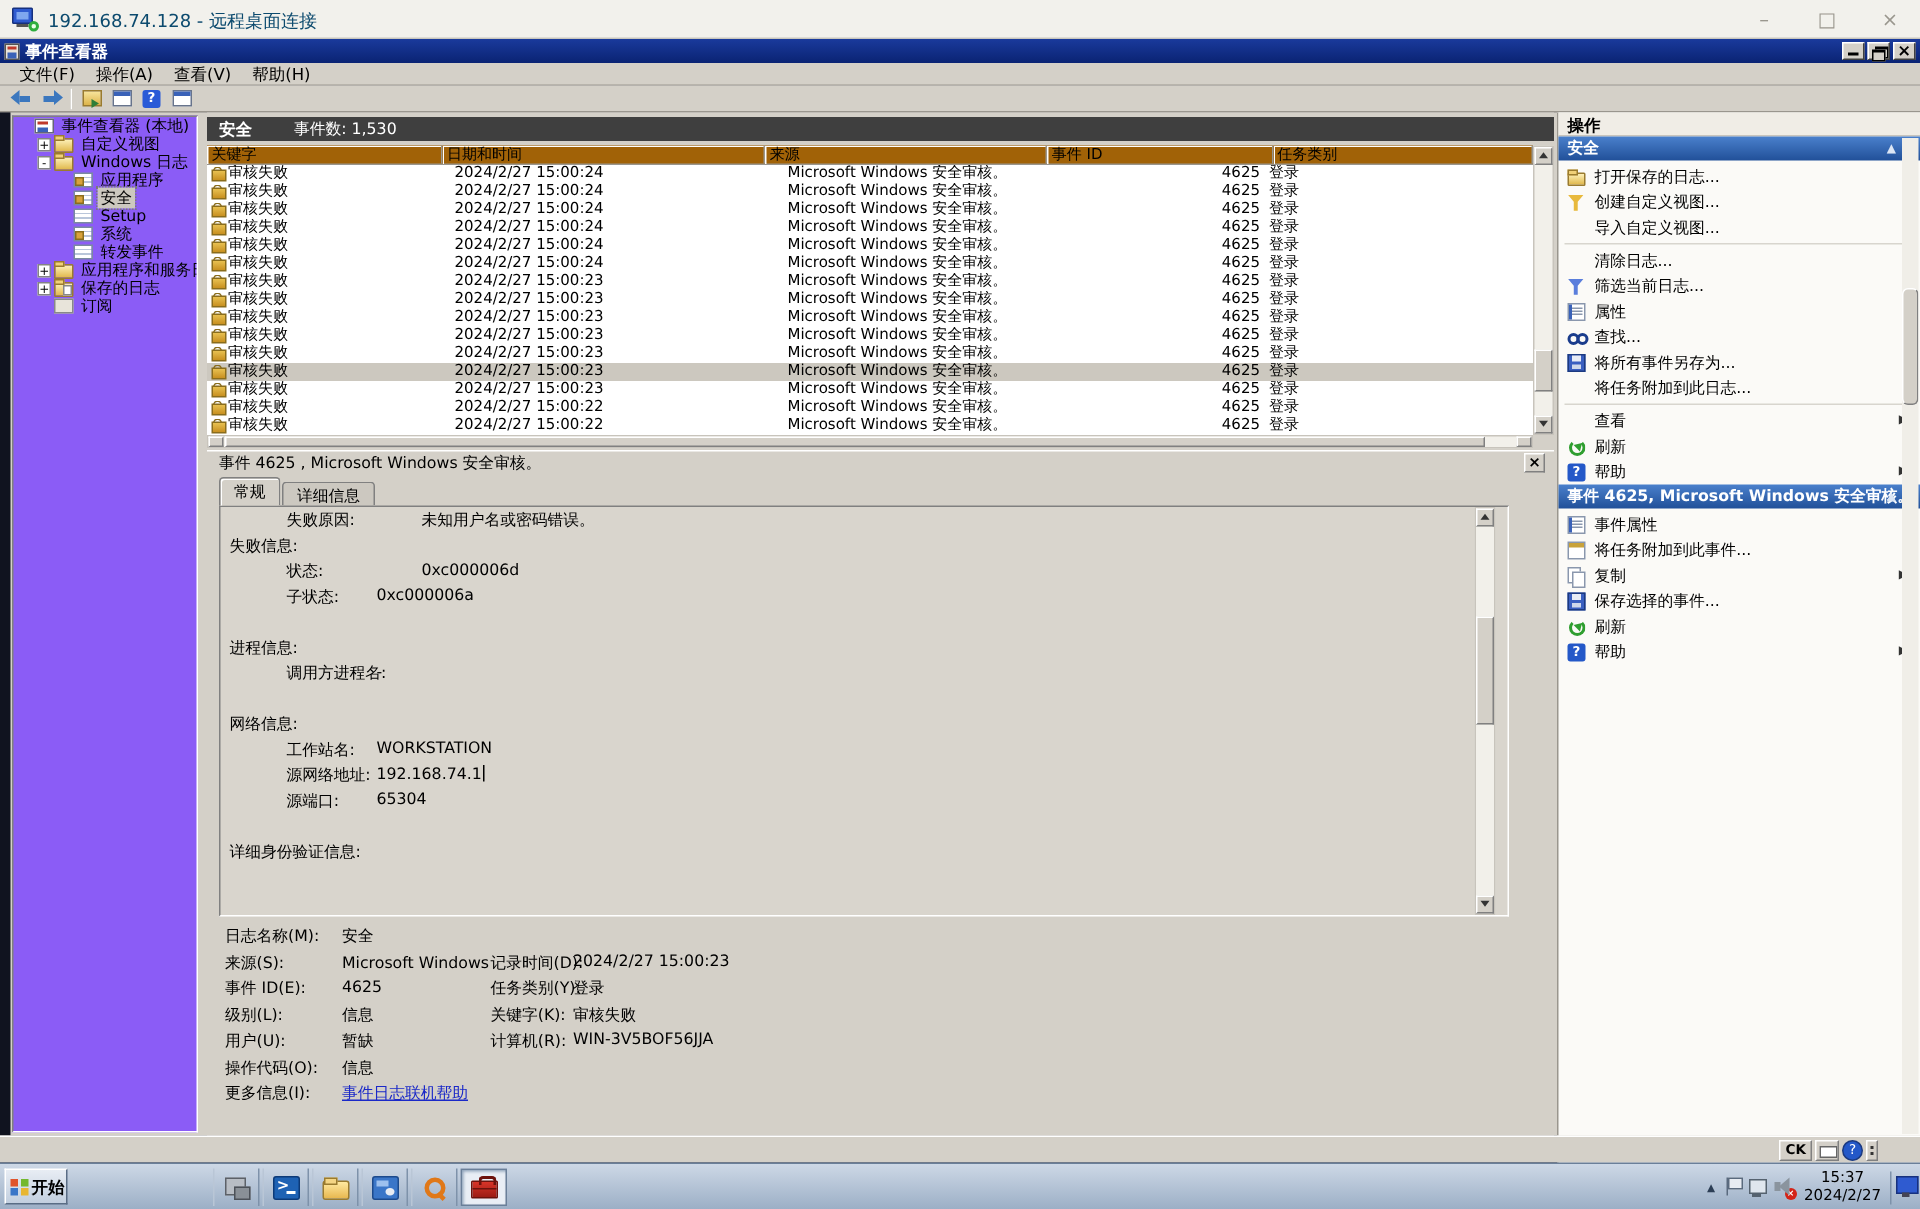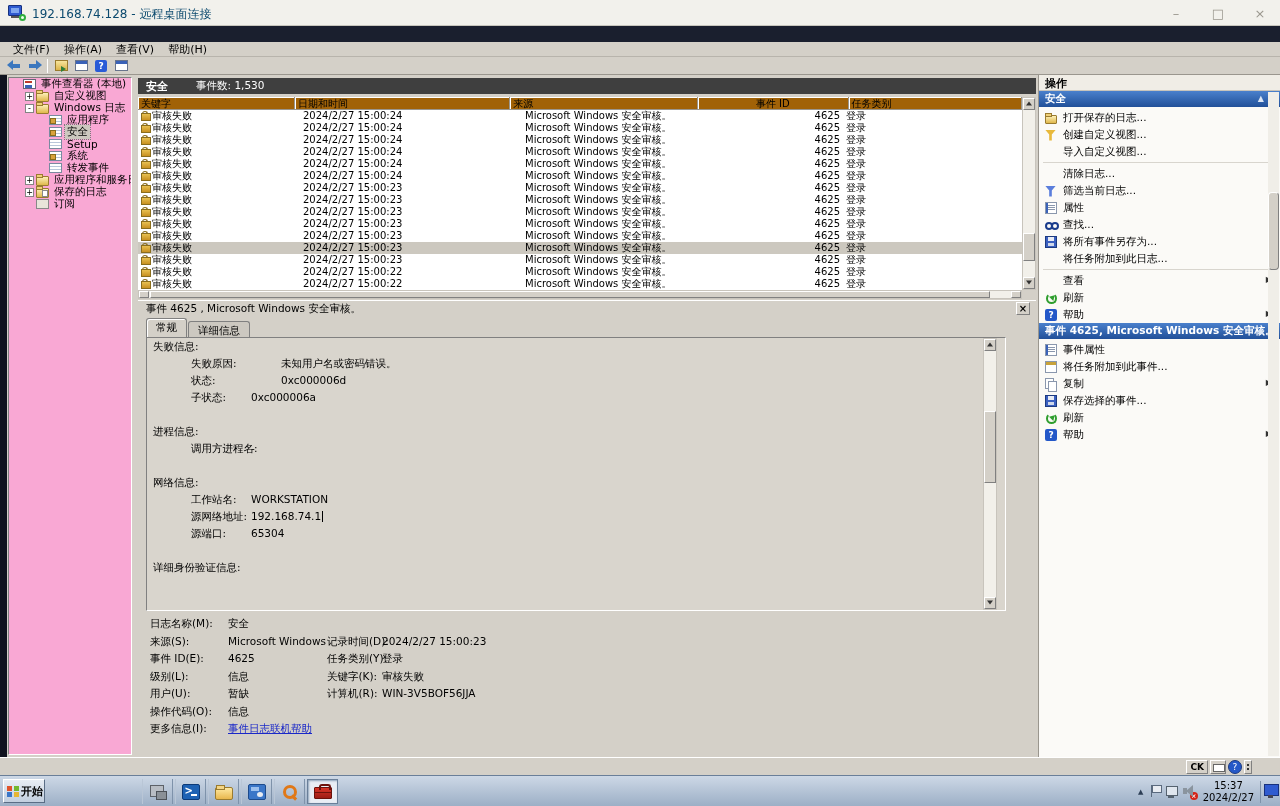--- a/index.html
+++ b/index.html
@@ -45,21 +45,21 @@
   .ic-export { width:13px; height:11px; background:linear-gradient(#f7e49c,#ddb44a); border:1px solid #9a7b2f; position:relative; }
   .ic-export::after { content:""; position:absolute; right:-2px; bottom:-2px; border:3px solid transparent; border-left:5px solid #2f7e38; }
   .ic-window { width:13px; height:11px; background:#fff; border:1px solid #68748c; position:relative; }
   .ic-window::before { content:""; position:absolute; left:0; top:0; right:0; height:3px; background:#3a62b8; }
   .ic-helpblue { width:12px; height:12px; background:#2a5bd7; border-radius:2px; color:#fff; font-weight:bold; font-size:9px; text-align:center; line-height:12px; }
 
   
   .desktop-strip { position:absolute; left:0; top:75px; width:7px; height:700px; background:#10131f; }
   .workarea { position:absolute; top:75px; left:7px; width:1273px; height:682px; background:#d4d0c8; }
 
-  .tree-panel { position:absolute; left:1px; top:2px; width:124px; height:678px; background:#f9a8d4; border:1px solid; border-color:#808080 #fff #fff #808080; overflow:hidden; }
+  .tree-panel { position:absolute; left:1px; top:2px; width:124px; height:678px; background:#8b5cf6; border:1px solid; border-color:#808080 #fff #fff #808080; overflow:hidden; }
   .tree-item { display:flex; align-items:center; height:12px; font-size:10.5px; white-space:nowrap; }
   .expand-box { width:9px; height:9px; border:1px solid #848484; background:#fff; font-size:8px; line-height:7px; text-align:center; flex:none; margin-right:2px; }
   .expand-box.hidden { visibility:hidden; }
   .t-icon { width:13px; height:10px; flex:none; margin-right:3px; position:relative; }
   .tree-item.ic-root .t-icon { background:#fff; border:1px solid #667; }
   .tree-item.ic-root .t-icon::before { content:""; position:absolute; left:1px; top:1px; width:7px; height:2px; background:#c03a2c; }
   .tree-item.ic-root .t-icon::after { content:""; position:absolute; left:1px; top:5px; width:7px; height:3px; background:#3a62b8; }
   .tree-item.ic-folder .t-icon, .tree-item.ic-folder2 .t-icon { background:linear-gradient(#fdf0b8,#e0b84c); border:1px solid #9a7b2f; border-radius:1px; margin-top:2px; }
   .tree-item.ic-folder .t-icon::before, .tree-item.ic-folder2 .t-icon::before { content:""; position:absolute; left:-1px; top:-3px; width:5px; height:2px; background:#f0d078; border:1px solid #9a7b2f; }
   .tree-item.ic-folder2 .t-icon::after { content:""; position:absolute; right:0; top:1px; width:4px; height:5px; background:#fff; border:1px solid #888; }
@@ -69,21 +69,21 @@
   .tree-item.selected .t-label { background:#ccc8bf; outline:1px dotted #7a7a7a; }
   .t-label { padding:0 2px; }
 
   .center-panel { position:absolute; left:131px; top:0; width:898px; height:682px; background:#d4d0c8; }
   .list-hdrbar { position:absolute; left:0; top:3px; width:898px; height:16px; background:#3f3f3f; color:#fff; display:flex; align-items:center; }
   .list-hdrbar .log-name { font-weight:bold; margin-left:8px; font-size:11px; }
   .list-hdrbar .evt-count { margin-left:28px; font-size:10.5px; }
   .col-headers { position:absolute; left:0; top:22px; width:884px; height:13px; display:flex; background:#a16207; border-bottom:1px solid #9a968e; }
   .col-h { font-size:10px; padding:0 3px; border-right:1px solid #9a968e; box-shadow:inset 1px 1px 0 #fff; line-height:13px; white-space:nowrap; overflow:hidden; }
   .col-h:nth-child(1){ width:162px; } .col-h:nth-child(2){ width:222px; } .col-h:nth-child(3){ width:194px; }
-  .col-h:nth-child(4){ width:155px; text-align:center; } .col-h:nth-child(5){ width:179px; }
+  .col-h:nth-child(4){ width:155px; text-align:left; } .col-h:nth-child(5){ width:179px; }
   .list-rows { position:absolute; left:0; top:35px; width:884px; height:180px; background:#fff; overflow:hidden; }
   .row { display:flex; height:12px; line-height:12px; font-size:10px; white-space:nowrap; }
   .row.selected { background:#ccc8bf; }
   .cell { overflow:hidden; padding:0 3px; }
   .c-kw { width:162px; display:flex; align-items:center; }
   .c-dt { width:222px; } .c-src { width:166px; } .c-id { width:155px; text-align:right; } .c-cat { width:179px; }
   .lock-icon { width:8px; height:10px; position:relative; display:inline-block; margin-right:3px; flex:none; }
   .lock-icon::before { content:""; position:absolute; top:0; left:1px; width:4px; height:5px; border:1.5px solid #8a6d1c; border-bottom:none; border-radius:3px 3px 0 0; }
   .lock-icon::after { content:""; position:absolute; bottom:0; left:0; width:8px; height:6px; background:linear-gradient(#e8c050,#c89020); border:1px solid #8a6d1c; }
 
@@ -228,20 +228,29 @@
         <i class="ref"></i>
       </span>
     <span class="rdp-title">192.168.74.128 - 远程桌面连接</span>
     <span class="rdp-btns">
       <span class="rdp-btn">–</span>
       <span class="rdp-btn">□</span>
       <span class="rdp-btn">×</span>
     </span>
   </div>
 
+  <div class="ev-titlebar">
+    <span class="ev-win-icon"></span>
+    <span class="ev-title">事件查看器</span>
+    <span class="ev-btns">
+      <span class="wbtn min"></span>
+      <span class="wbtn restore"></span>
+      <span class="wbtn close"></span>
+    </span>
+  </div>
 
   <div class="menubar">
 
   <span class="menu-item">文件(F)</span>
       <span class="menu-item">操作(A)</span>
       <span class="menu-item">查看(V)</span>
       <span class="menu-item">帮助(H)</span>
     </div>
 
   <div class="toolbar">
@@ -515,29 +524,29 @@
       </div>
 
       <div class="tabs">
 
       <span class="tab active">常规</span>
           <span class="tab">详细信息</span>
         </div>
 
       <div class="detail-box">
 
-      <div class="d-line">
+      <div class="d-line wide">
+          <span class="d-heading"></span>
+          <span class="d-label">失败原因:</span>
+          <span class="d-value">未知用户名或密码错误。</span>
+        </div>
+          <div class="d-line">
           <span class="d-heading">失败信息:</span>
           <span class="d-label"></span>
           <span class="d-value"></span>
-        </div>
-          <div class="d-line wide">
-          <span class="d-heading"></span>
-          <span class="d-label">失败原因:</span>
-          <span class="d-value">未知用户名或密码错误。</span>
         </div>
           <div class="d-line wide">
           <span class="d-heading"></span>
           <span class="d-label">状态:</span>
           <span class="d-value">0xc000006d</span>
         </div>
           <div class="d-line">
           <span class="d-heading"></span>
           <span class="d-label">子状态:</span>
           <span class="d-value">0xc000006a</span>

